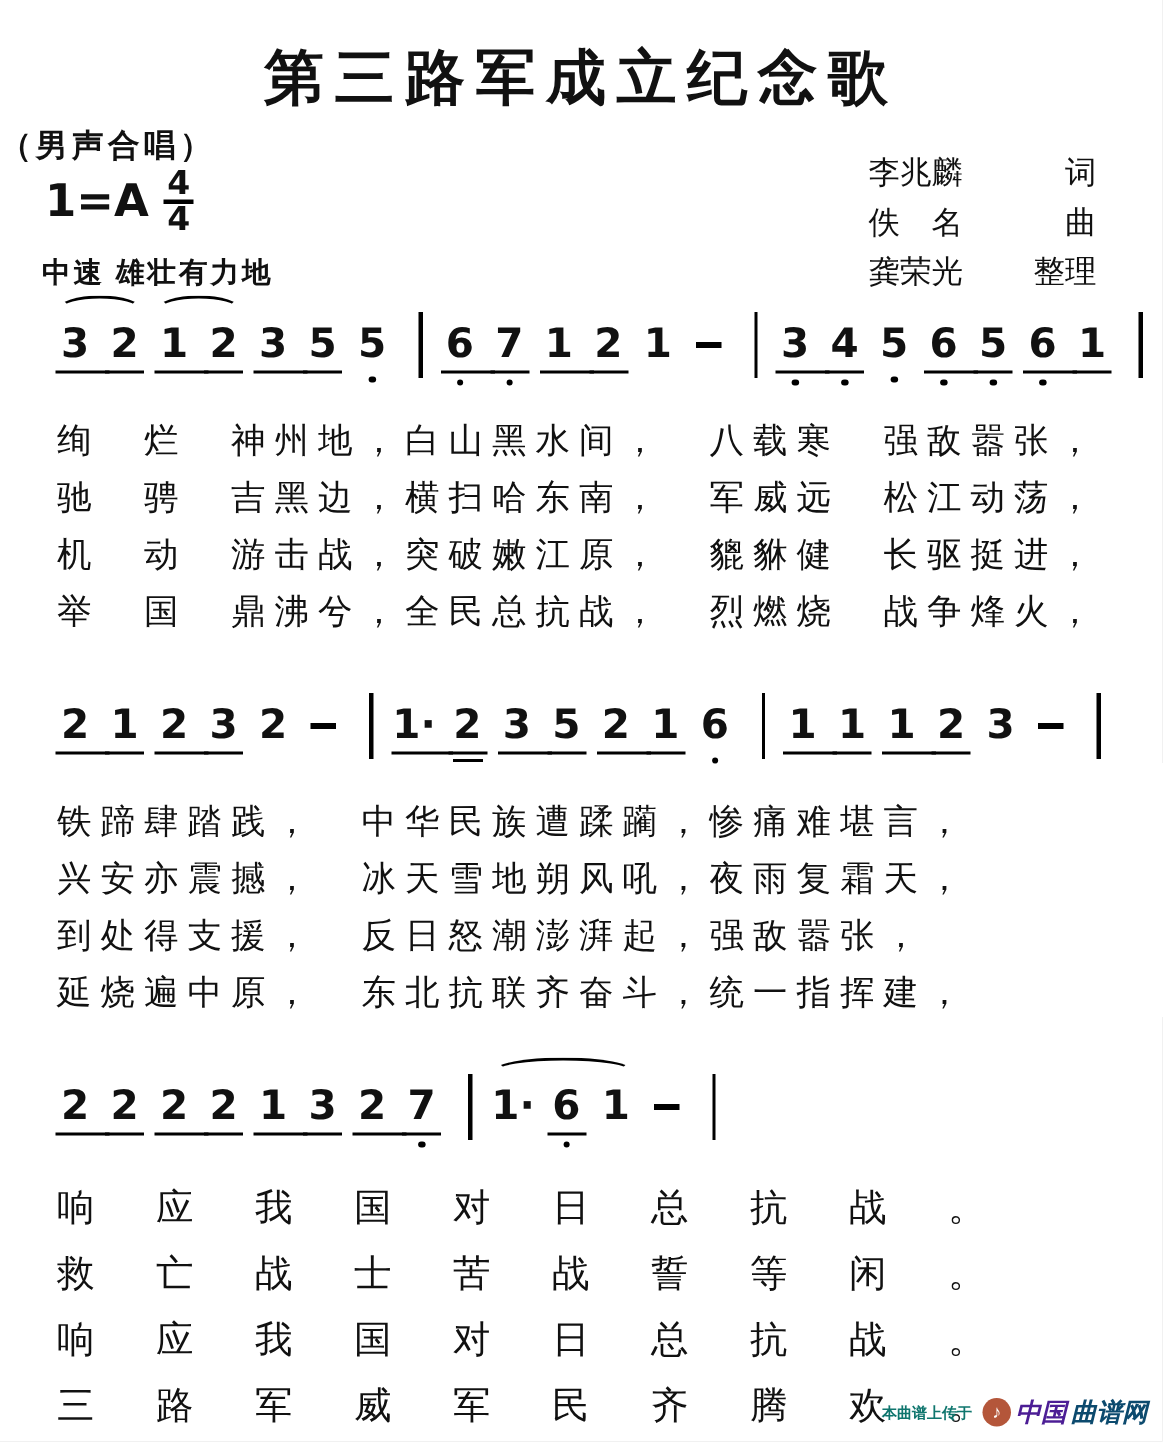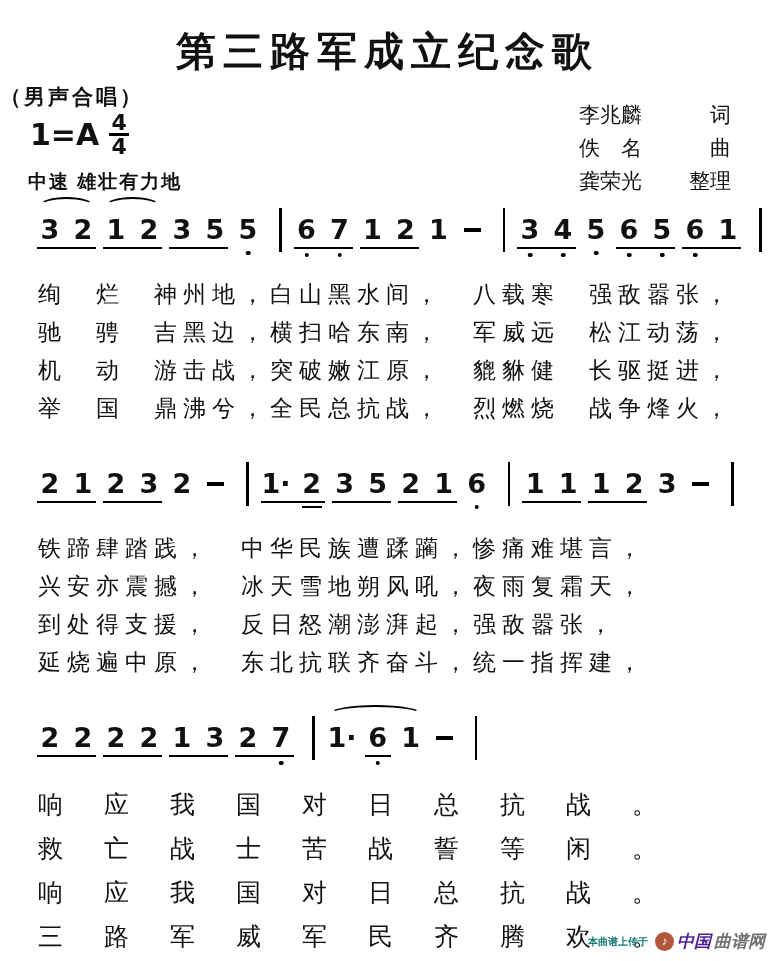--- a/index.html
+++ b/index.html
@@ -206,17 +206,17 @@
           <div class="lyric-line">三路军威军民齐腾欢。</div>
         </div>
       </div>
     </div>
 
   <div class="footer">
     <span class="uploaded">本曲谱上传于</span>
     <span class="logo">
       <span class="logo-circle" id="logo-circle" style="background: rgb(180, 86, 58);">♪</span>
       <span class="site-cn" id="site-cn" style="color: #4c1d95;">中国</span>
-      <span class="site-rest" id="site-rest" style="color: #737373;">曲谱网</span>
+      <span class="site-rest" id="site-rest" style="color: #0c4a6e;">曲谱网</span>
     </span>
   </div>
 
 </div>
 
 </body></html>

